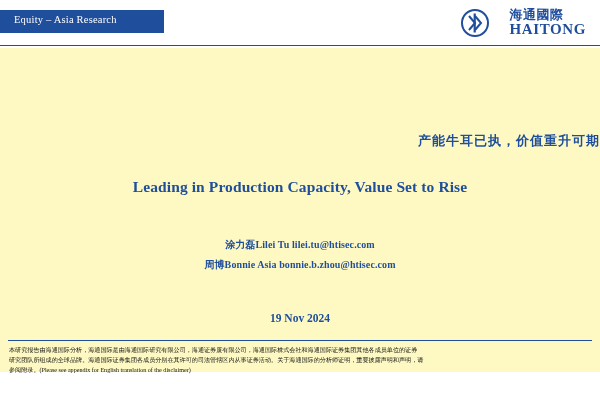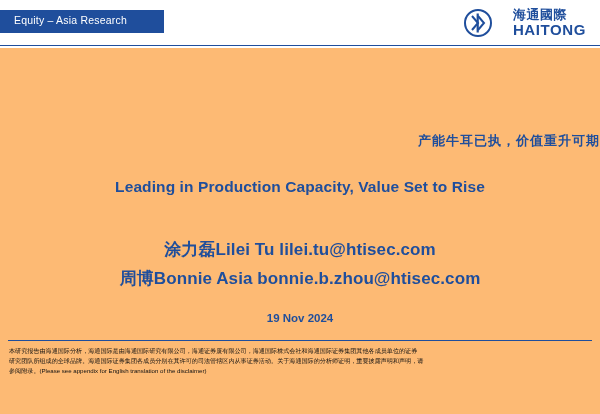--- a/index.html
+++ b/index.html
@@ -9,23 +9,24 @@
   body {
     width: 600px;
     height: 414px;
     background: #ffffff;
     font-family: "Liberation Sans", sans-serif;
     overflow: hidden;
   }
   .slide {
     position: relative;
     width: 600px;
-    height: 414px;
-    background: #fdba74;
+    height: 372px;
+    background: #fef9c3;
     box-sizing: border-box;
+    font-family: Liberation Serif, serif;
   }
 
   
   .header {
     position: absolute;
     top: 0;
     left: 0;
     width: 600px;
     height: 48px;
     background: #ffffff;
@@ -114,21 +115,21 @@
 
   
   .authors {
     position: absolute;
     top: 238px;
     left: 0;
     width: 600px;
     text-align: center;
   }
   .author-line {
-    font-size: 17px;
+    font-size: 10px;
     font-weight: bold;
     color: #1f4e9c;
     margin-bottom: 6px;
     letter-spacing: 0.1px;
   }
 
   
   .date {
     position: absolute;
     top: 312px;

